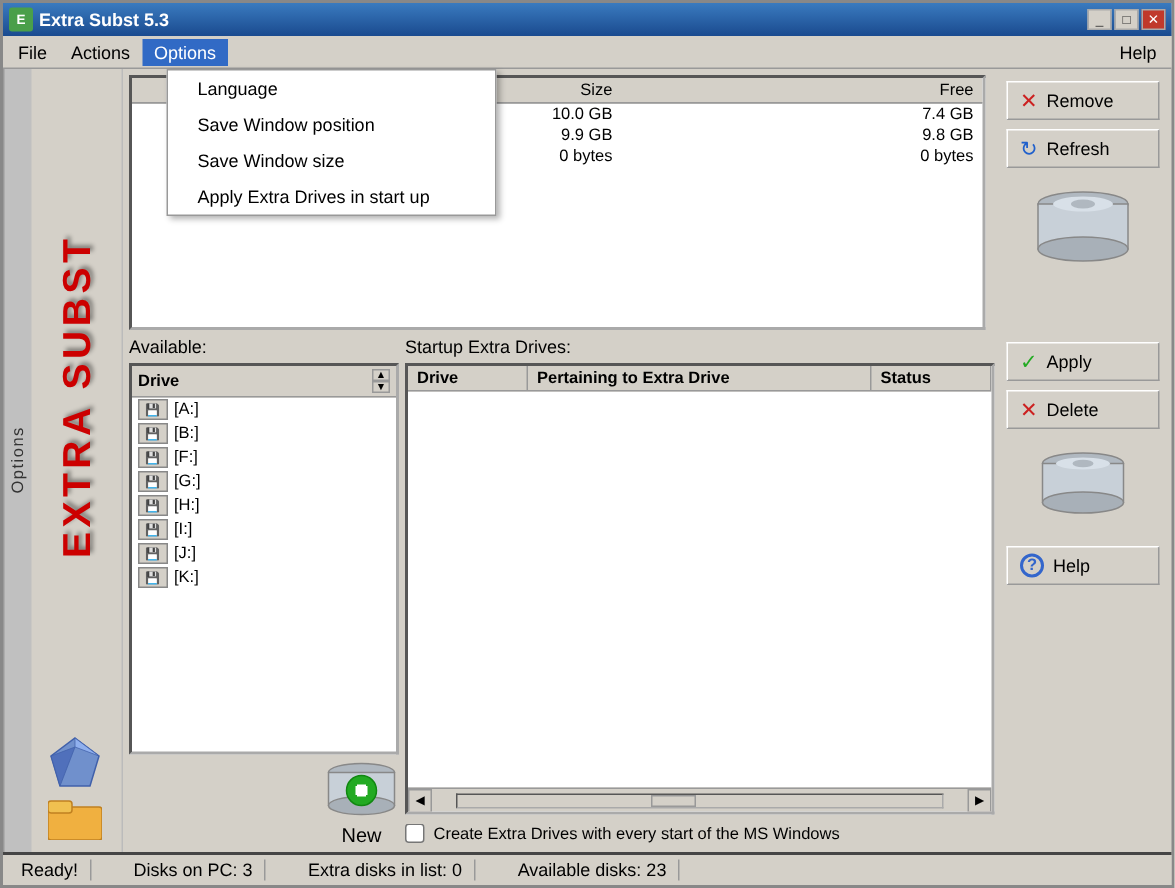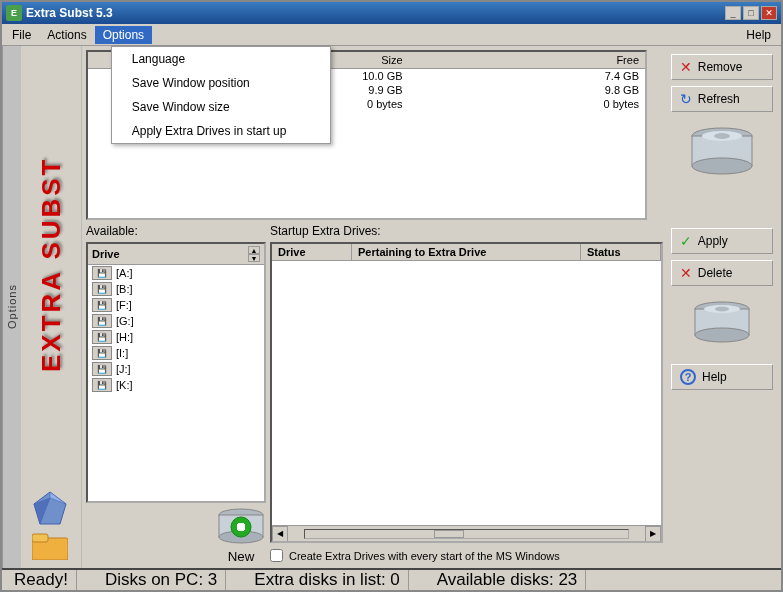--- a/index.html
+++ b/index.html
@@ -29,21 +29,21 @@
     
     .main-content { display: flex; flex: 1; overflow: hidden; }
 
     
     .sidebar { width: 80px; background: #d4d0c8; display: flex; flex-direction: column; align-items: center; padding: 0; border-right: 1px solid #bbb; position: relative; }
 
     
     .right-panel { flex: 1; display: flex; flex-direction: column; padding: 4px; gap: 4px; }
 
     
-    .top-section { display: flex; gap: 20px; }
+    .top-section { display: flex; gap: 10px; }
     .drive-list-panel { flex: 1; border: 2px inset #aaa; background: white; height: 170px; overflow-y: auto; }
     .drive-list-panel table { width: 100%; border-collapse: collapse; }
     .drive-list-panel th { text-align: right; padding: 2px 6px; font-weight: normal; background: #d4d0c8; border-bottom: 1px solid #999; font-size: 11px; }
     .drive-list-panel th:first-child { text-align: left; }
     .drive-list-panel td { padding: 1px 6px; text-align: right; font-size: 11px; }
     .drive-list-panel td:first-child { text-align: left; }
 
     .top-buttons { display: flex; flex-direction: column; gap: 6px; width: 110px; padding: 4px; }
     .action-btn { display: flex; align-items: center; gap: 6px; padding: 4px 8px; background: #d4d0c8; border: 1px solid #999; border-top-color: #fff; border-left-color: #fff; cursor: pointer; font-size: 12px; min-width: 90px; }
 
@@ -67,21 +67,21 @@
     .startup-scrollbar { height: 16px; background: #d4d0c8; border-top: 1px solid #999; display: flex; align-items: center; }
     .scrollbar-track { flex: 1; height: 10px; background: #d4d0c8; border: 1px inset #aaa; margin: 0 16px; position: relative; }
     .scrollbar-thumb { width: 30px; height: 100%; background: #d4d0c8; border: 1px solid #999; position: absolute; left: 40%; }
     .scrollbar-arrow { width: 16px; height: 16px; background: #d4d0c8; border: 1px solid #999; display: flex; align-items: center; justify-content: center; font-size: 8px; cursor: pointer; }
 
     .checkbox-area { display: flex; align-items: center; gap: 6px; font-size: 11px; padding: 2px 0; }
 
     .right-buttons { display: flex; flex-direction: column; gap: 6px; width: 110px; padding: 4px; }
 
     
-    .statusbar { height: 22px; background: #d4d0c8; border-top: 2px inset #999; display: flex; align-items: center; padding: 0 4px; gap: 20px; font-size: 17px; }
+    .statusbar { height: 22px; background: #d4d0c8; border-top: 2px inset #999; display: flex; align-items: center; padding: 0 4px; gap: 20px; font-size: 12px; }
     .status-item { padding: 0 8px; border-right: 1px solid #999; }
 
     
     .new-drive-btn { display: flex; flex-direction: column; align-items: center; gap: 2px; cursor: pointer; background: none; border: none; }
 
     
     ::-webkit-scrollbar { width: 16px; height: 16px; }
     ::-webkit-scrollbar-track { background: #d4d0c8; }
     ::-webkit-scrollbar-thumb { background: #d4d0c8; border: 1px solid #999; }
     ::-webkit-scrollbar-button { background: #d4d0c8; border: 1px solid #999; display: block; height: 16px; width: 16px; }

